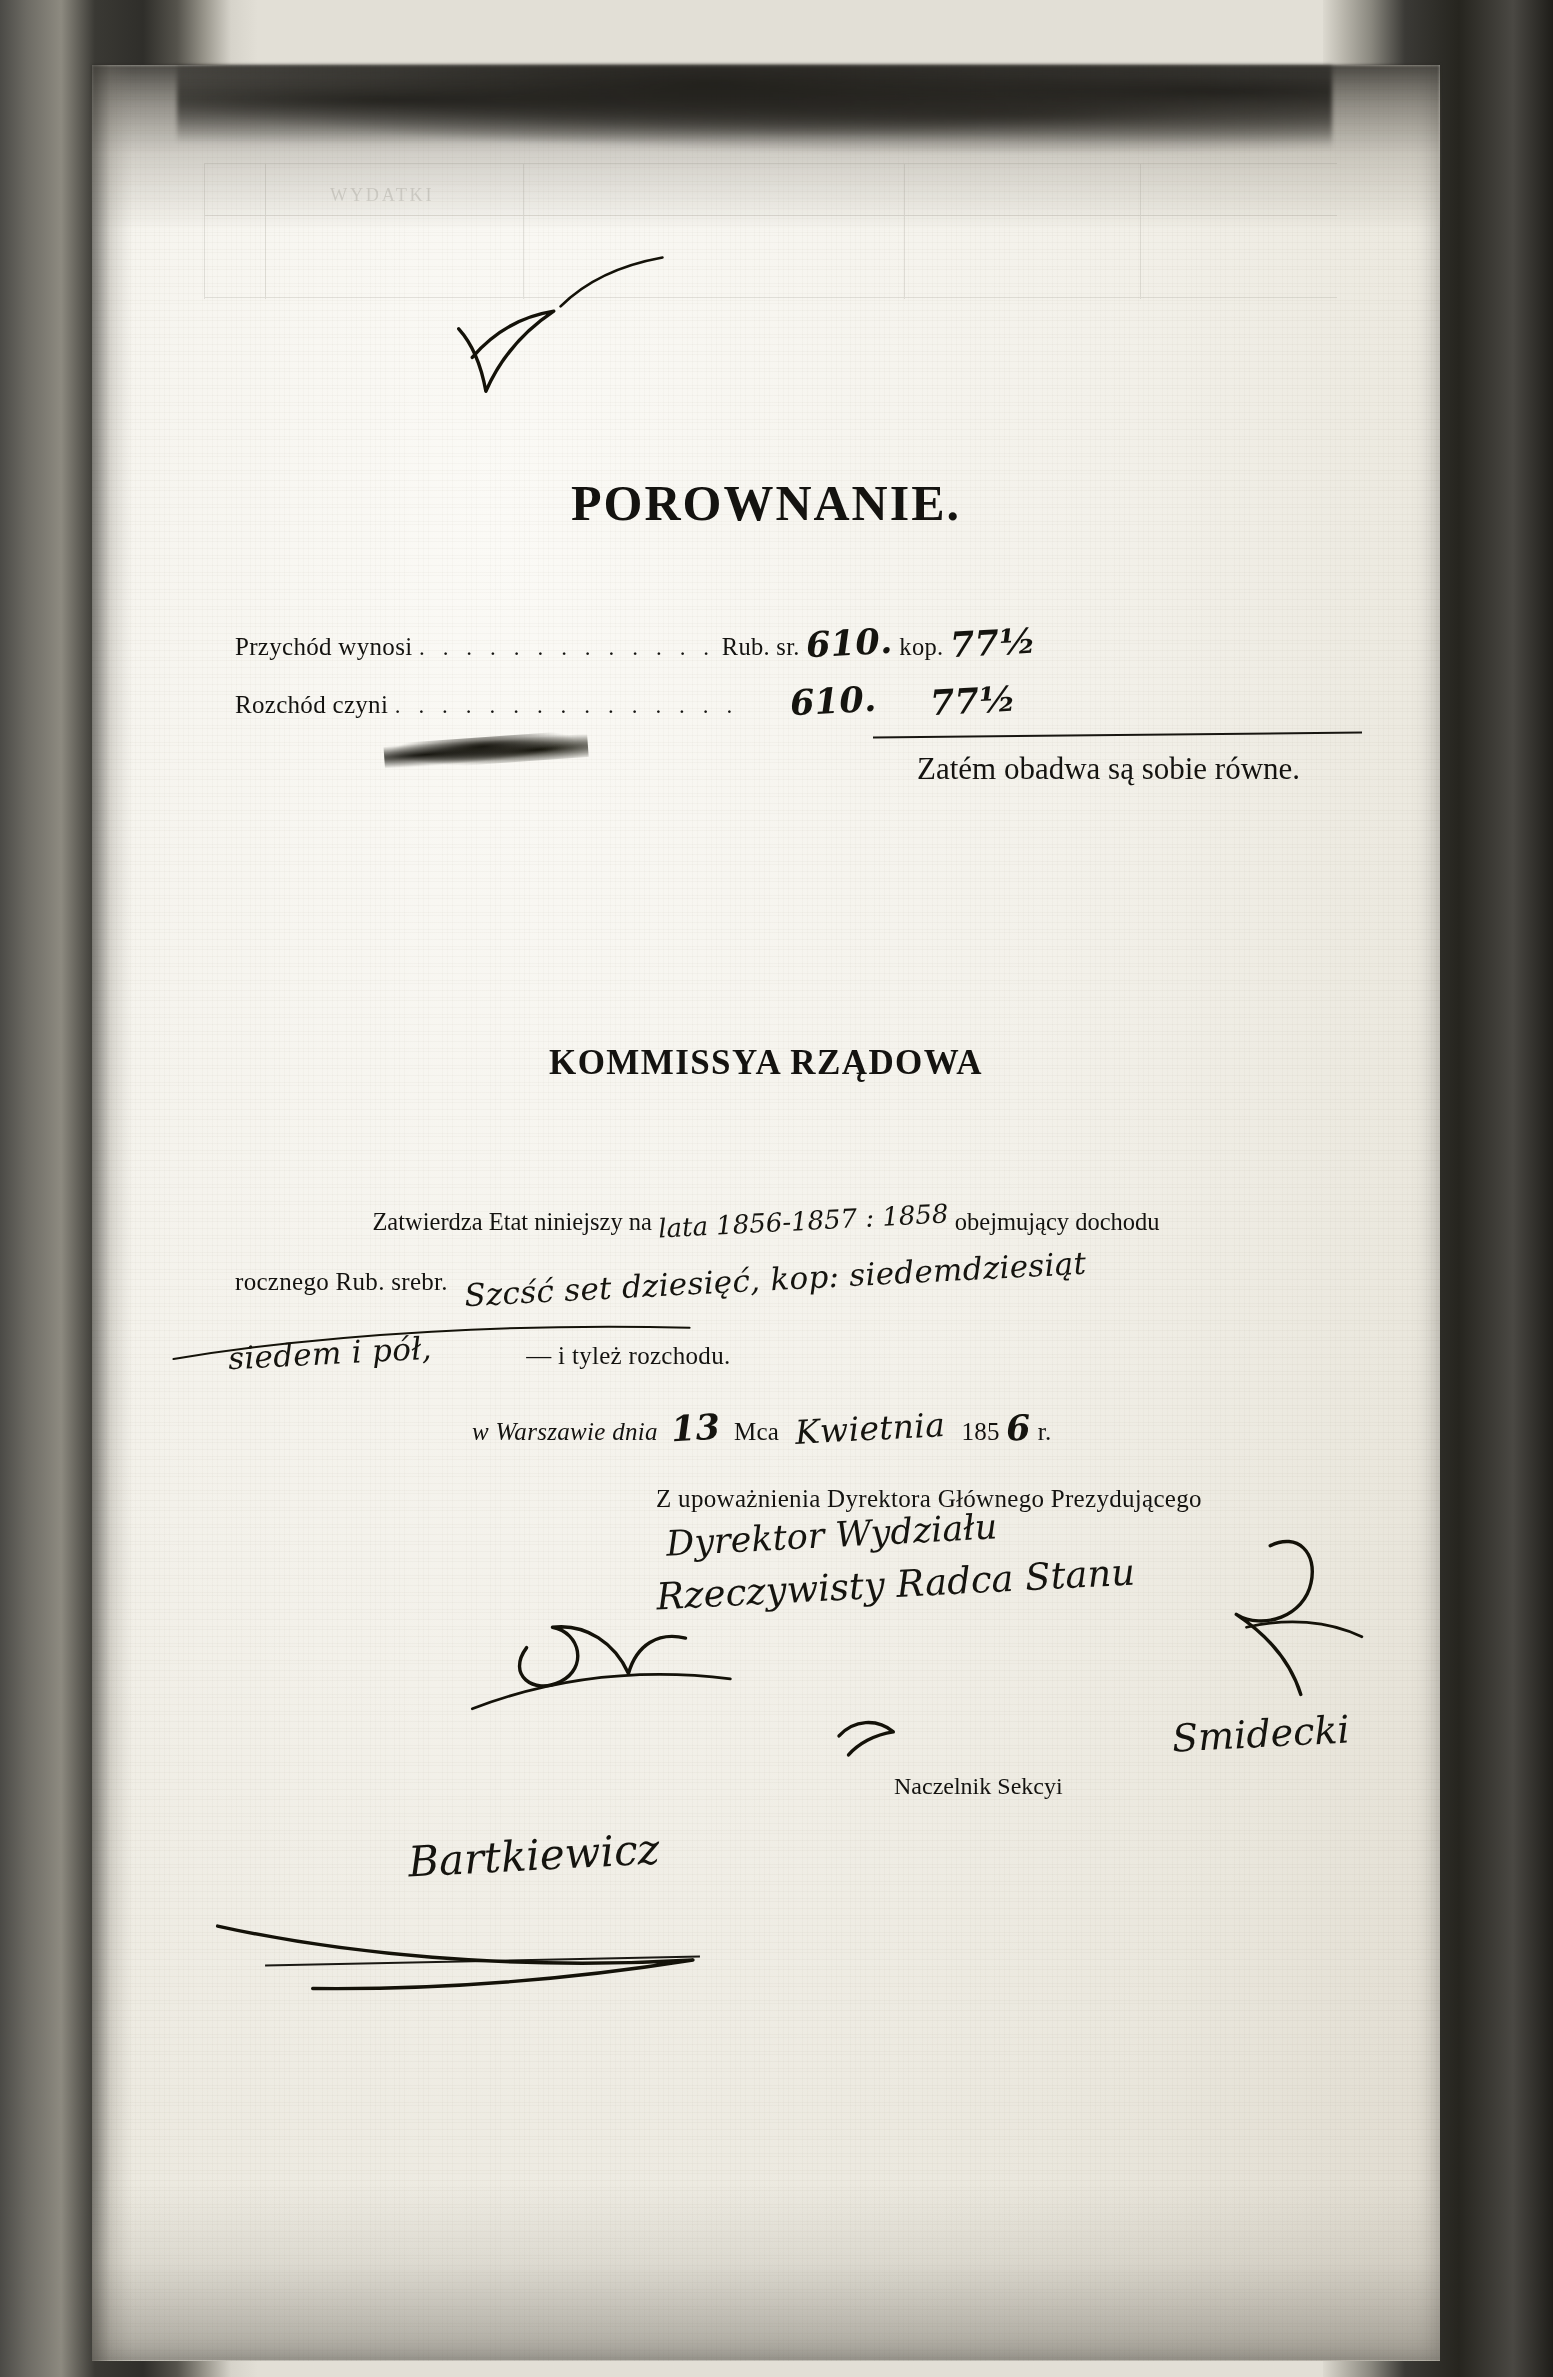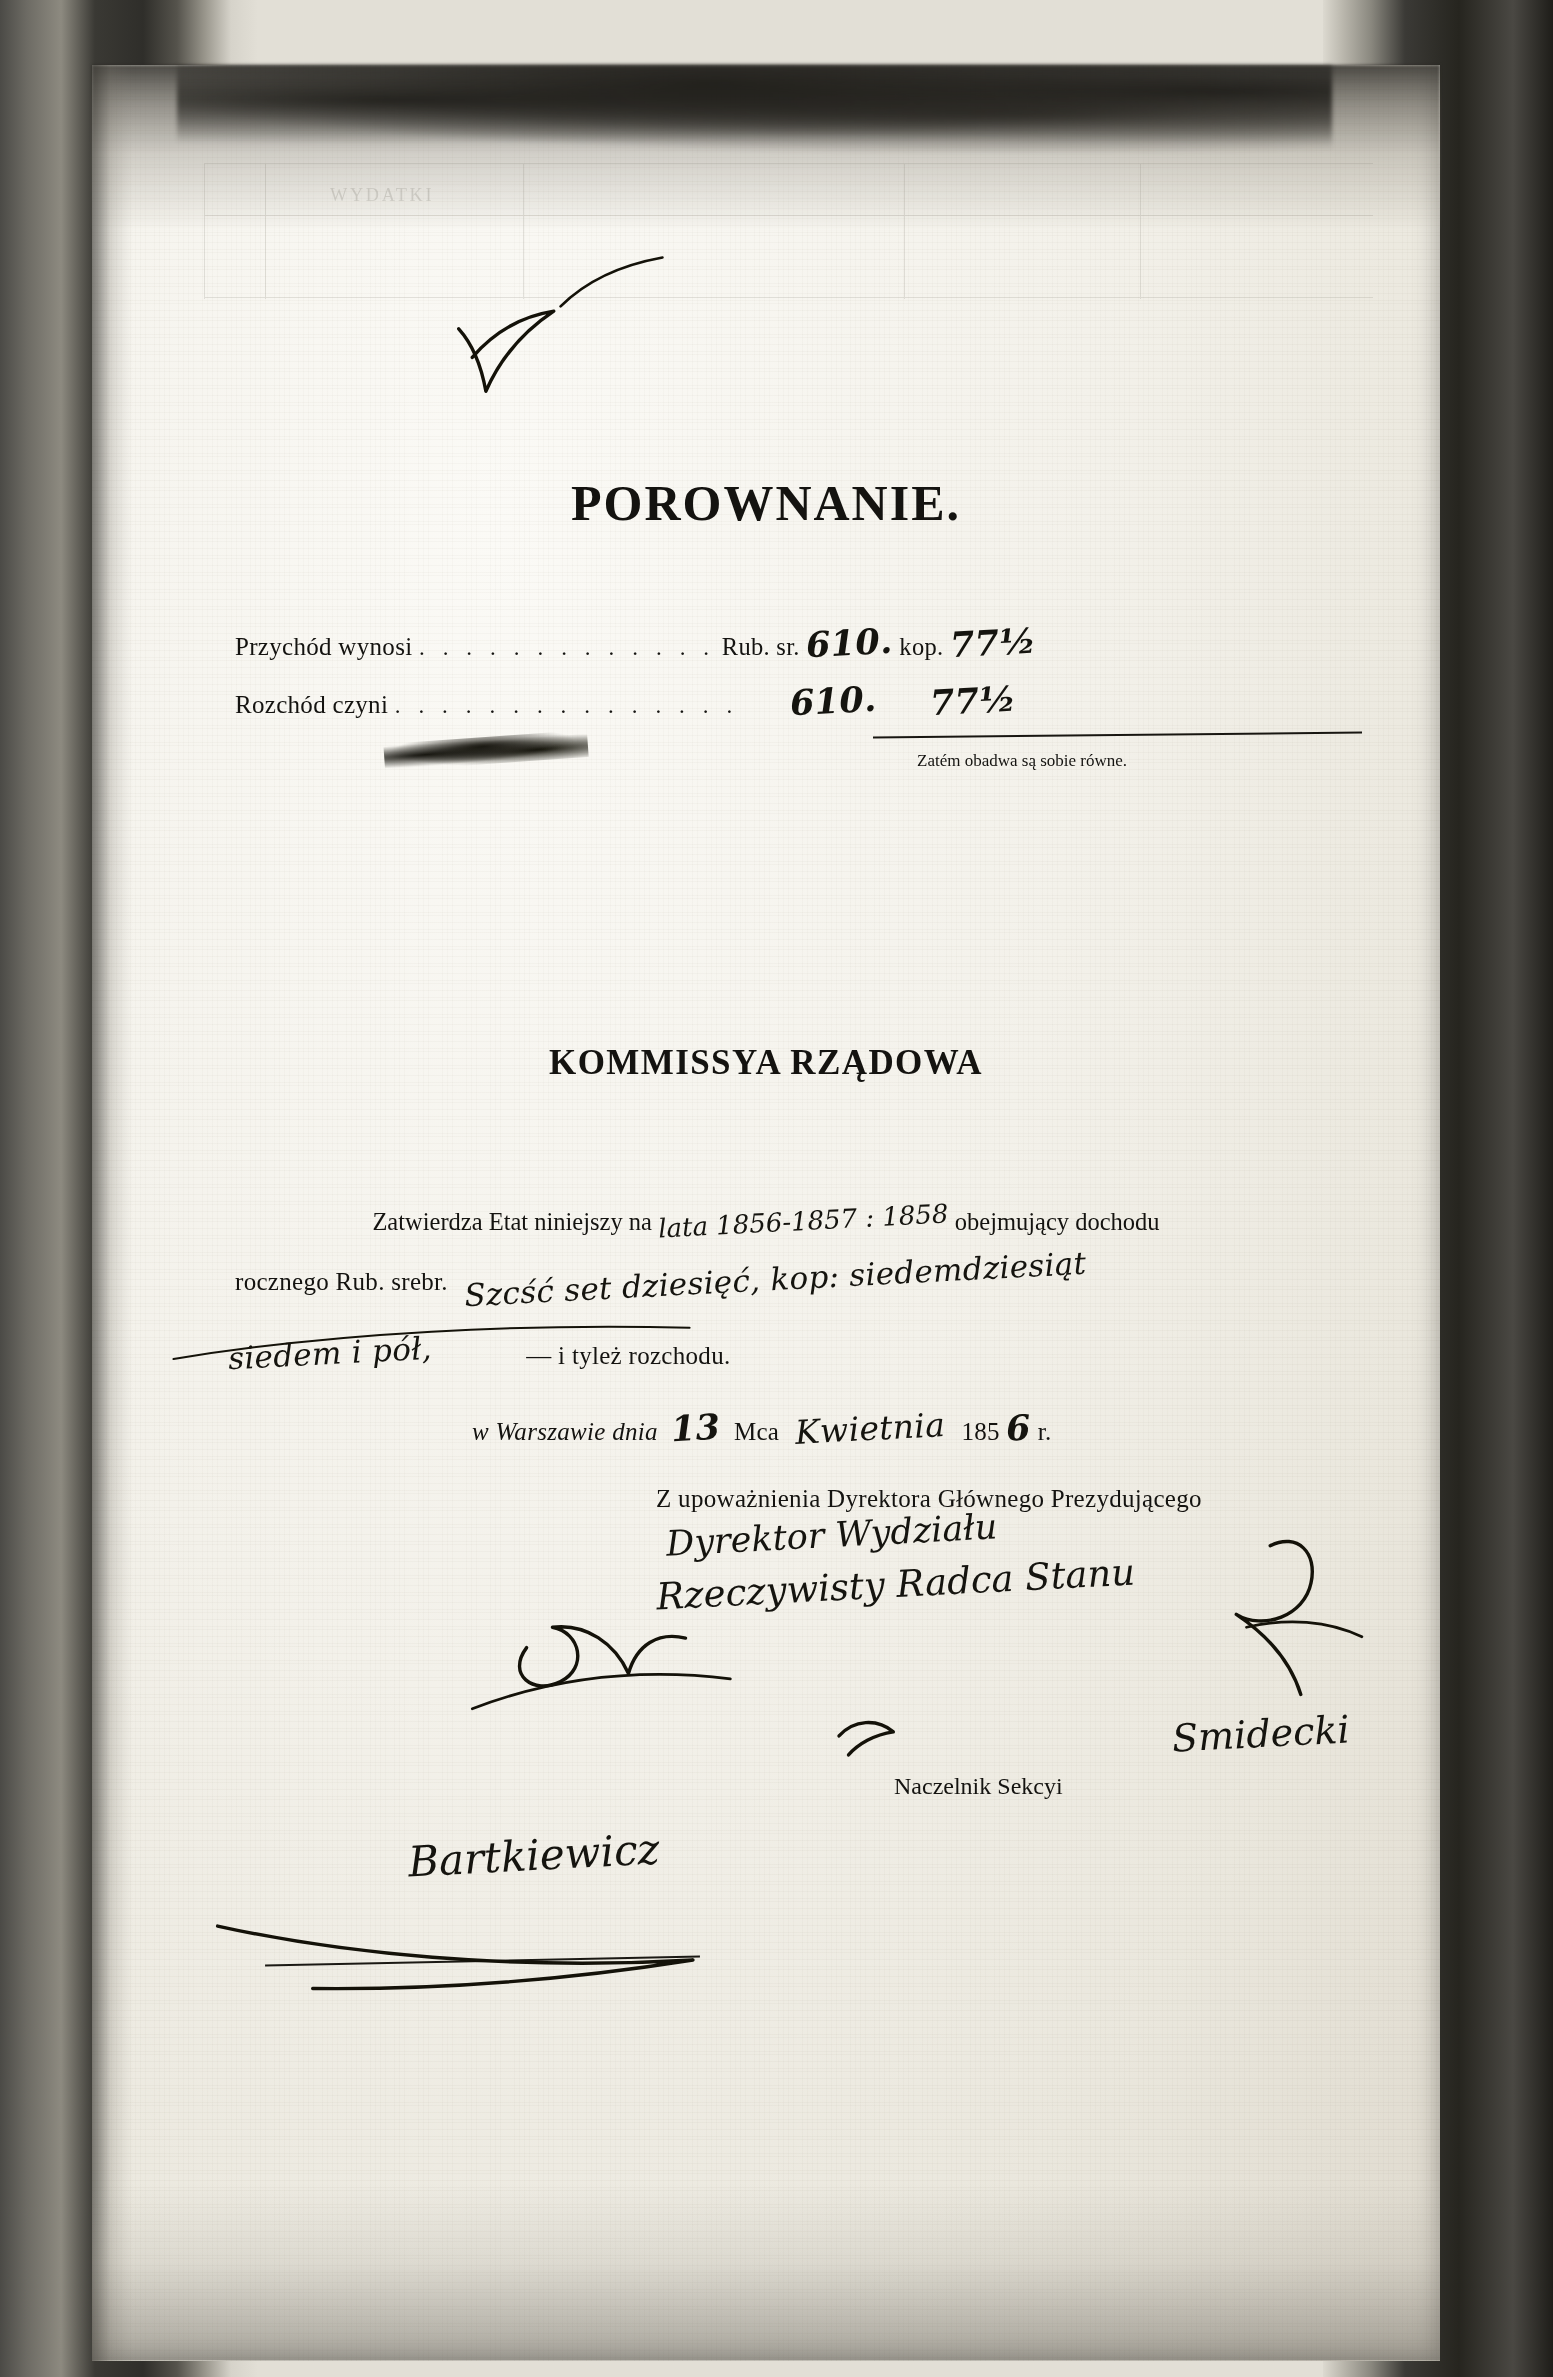--- a/index.html
+++ b/index.html
@@ -55,21 +55,20 @@
     background:linear-gradient(90deg, rgba(60,58,52,.55) 0%, rgba(120,116,106,.22) 45%, rgba(255,255,255,0) 100%);
   }
   .bottom-shade{
     position:absolute;left:92px;bottom:17px;width:1348px;height:177px;
     background:linear-gradient(0deg, rgba(90,86,78,.45) 0%, rgba(150,146,136,.18) 55%, rgba(255,255,255,0) 100%);
   }
   
   .ghost-table{
     position:absolute;left:204px;top:163px;width:1133px;height:136px;
     opacity:.22;
-    padding-left:36px;
   }
   .ghost-table .v{position:absolute;top:0;bottom:0;width:1.4px;background:#8e8b80;}
   .ghost-table .h{position:absolute;left:0;right:0;height:1.4px;background:#8e8b80;}
   .ghost-word{position:absolute;color:#6f6c62;font-size:18.3px;letter-spacing:2.7px;font-family:"Liberation Serif",serif;}
 
   
   .doc{position:absolute;left:92px;top:65px;width:1348px;height:2296px;color:#141310;}
   .title{
     position:absolute;left:0;right:0;top:409px;text-align:center;
     font-family:"Liberation Serif",serif;font-weight:bold;
@@ -78,21 +77,21 @@
   .line-row{position:absolute;font-size:25px;letter-spacing:0.3px;}
   .r1{left:143px;top:557px;}
   .r2{left:143px;top:615px;}
   .dots{letter-spacing:6.1px;font-size:23px;}
   .rub{font-size:24.5px;}
   .hand{
     font-family:"DejaVu Serif",serif;font-style:italic;color:#15140f;
     transform:rotate(-3deg);display:inline-block;
   }
   .hand-big{font-size:35px;font-weight:bold;}
-  .note-equal{position:absolute;left:825px;top:686px;font-size:17px;}
+  .note-equal{position:absolute;left:825px;top:686px;font-size:31px;}
   .strike{
     position:absolute;left:781px;top:669px;width:489px;height:2px;background:#181611;
     transform:rotate(-.6deg);
   }
   .blot{
     position:absolute;left:292px;top:672px;width:204px;height:27px;
     background:
       radial-gradient(ellipse at 20% 50%, #16150f 0%, rgba(22,21,15,0) 60%),
       radial-gradient(ellipse at 48% 35%, #1d1b14 0%, rgba(29,27,20,0) 62%),
       radial-gradient(ellipse at 75% 60%, #131208 0%, rgba(19,18,8,0) 58%);

